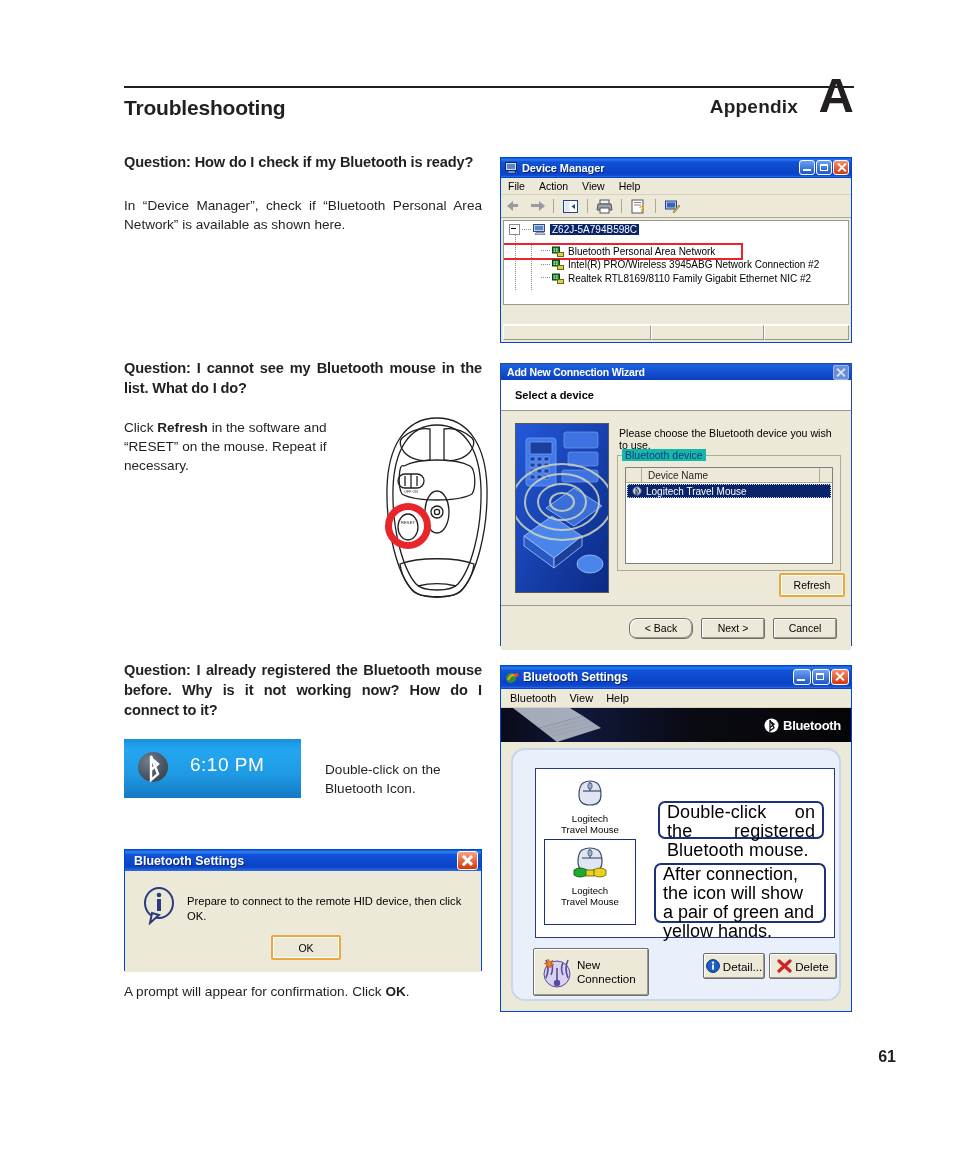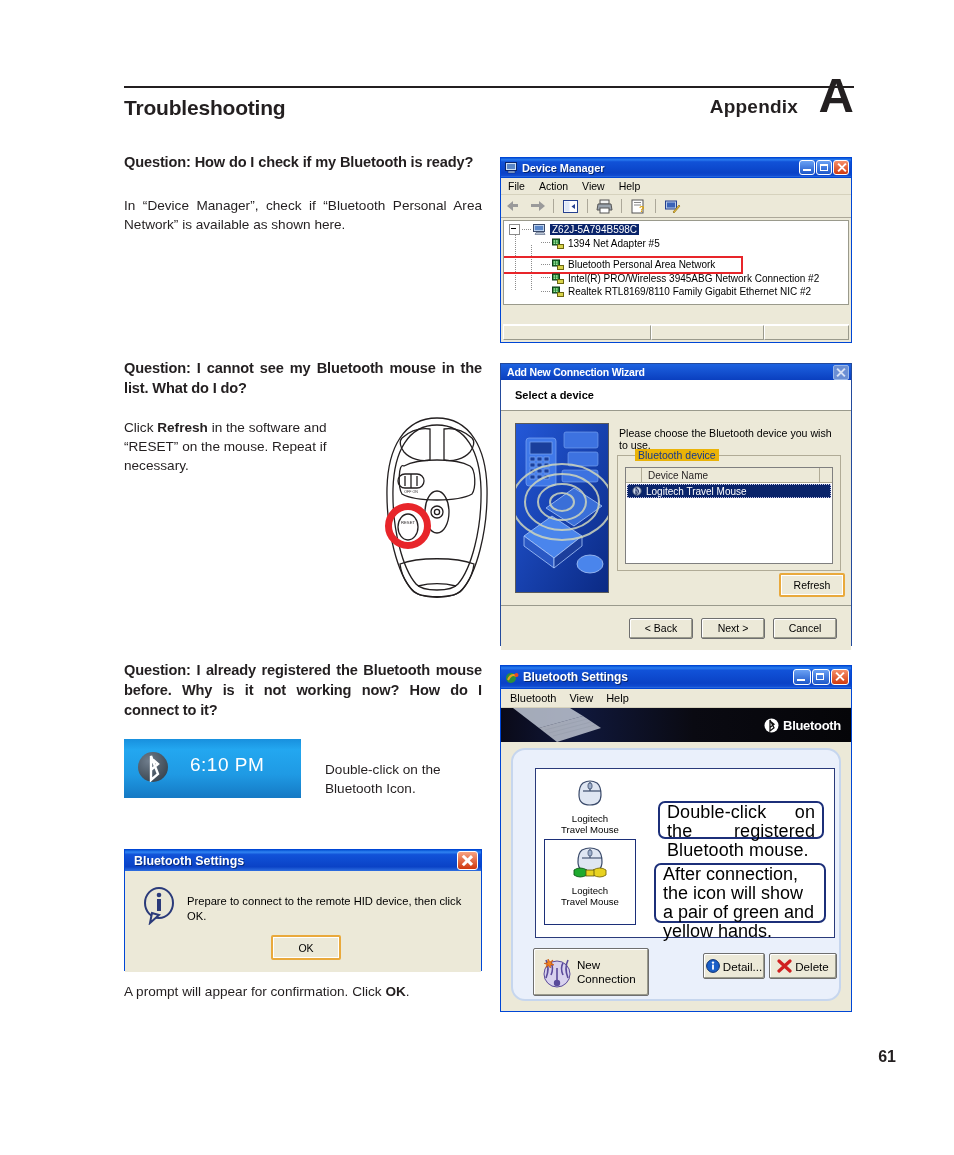--- a/index.html
+++ b/index.html
@@ -77,21 +77,21 @@
            font-size:11px;font-weight:bold;color:#000;}
   .wz-body{background:#ece9d8;position:relative;}
   .wz-img{position:absolute;left:14px;top:12px;width:92px;height:168px;border:1px solid #5a5a5a;overflow:hidden;
           background:linear-gradient(160deg,#1b4fd0,#0c2f8e 60%,#12379e);}
   .wz-foot{border-top:1px solid #9a9a8c;background:#ece9d8;display:flex;align-items:center;justify-content:flex-end;
            gap:8px;padding-right:14px;}
   .xpbtn{min-width:62px;height:19px;background:#ece9d8;border:1px solid #6f6f6f;border-radius:2px;font-size:10.5px;
          display:flex;align-items:center;justify-content:center;color:#000;box-shadow:inset -1px -1px 0 #9a9a8c, inset 1px 1px 0 #fff;}
   .xpbtn.focus{border:2px solid #e9a93c;box-shadow:inset 0 0 0 1px #fff;}
   .grp{position:absolute;border:1px solid #b0ab96;}
-  .grp-t{position:absolute;top:-7px;left:17px;background:#eab308;padding:0 3px;font-size:10.5px;color:#15388c;}
+  .grp-t{position:absolute;top:-7px;left:4px;background:#14b8a6;padding:0 3px;font-size:10.5px;color:#15388c;}
   .lstbox{background:#fff;border:1px solid #7f7f7f;position:absolute;}
   .lst-hdr{height:14px;background:#ece9d8;border-bottom:1px solid #b0ab96;display:flex;font-size:10px;align-items:center;}
   .lst-hdr>div{border-right:1px solid #b0ab96;height:100%;display:flex;align-items:center;padding-left:6px;box-sizing:border-box;}
   .lst-row{height:14px;background:#0a246a;color:#fff;font-size:10px;display:flex;align-items:center;padding-left:4px;
            margin:1px;border:1px dotted #c8c8e8;box-sizing:border-box;}
 
   
   .bt-band{height:34px;background:linear-gradient(to right,#0a0a18 0%,#10183c 22%,#0a0a12 55%,#050508 100%);
            position:relative;overflow:hidden;display:flex;align-items:center;justify-content:flex-end;padding-right:10px;}
   .bt-logo{color:#fff;font-size:13px;font-weight:bold;letter-spacing:-.3px;display:flex;align-items:center;gap:4px;}
@@ -270,32 +270,20 @@
         <div class="dash"></div>
         <svg class="pcico" viewBox="0 0 14 11">
           <rect x="0.5" y="0.5" width="11" height="7" fill="#cfe0f5" stroke="#3a4a6a"></rect>
           <rect x="1.8" y="1.8" width="8.4" height="4.4" fill="#5a86c8"></rect>
           <path d="M3 8.5 h8 l1 2 h-10 z" fill="#b9c4d4" stroke="#3a4a6a" stroke-width=".5"></path>
         </svg>
         <span class="sel">Z62J-5A794B598C</span>
       </div>
 
 
-      <div class="trow" style="padding-left:37px;">
-        <div class="dash"></div>
-        <svg class="nicico" viewBox="0 0 13 11">
-          <rect x="0.5" y="1" width="7" height="6" fill="#1f7a2e" stroke="#0d3a16"></rect>
-          <rect x="1.6" y="2.2" width="1.6" height="1.6" fill="#9de89f"></rect>
-            <rect x="4" y="2.2" width="1.6" height="1.6" fill="#9de89f"></rect>
-          <rect x="1.6" y="4.4" width="1.6" height="1.6" fill="#9de89f"></rect>
-            <rect x="4" y="4.4" width="1.6" height="1.6" fill="#9de89f"></rect>
-          <rect x="5.5" y="6.5" width="6" height="4" fill="#d8d34a" stroke="#6b6510"></rect>
-        </svg>
-        <span>1394 Net Adapter #5</span>
-      </div>
 
       <div class="trow redbox" style="padding-left:37px;width:237px;box-sizing:border-box;">
         <div class="dash"></div>
         <svg class="nicico" viewBox="0 0 13 11">
           <rect x="0.5" y="1" width="7" height="6" fill="#1f7a2e" stroke="#0d3a16"></rect>
           <rect x="1.6" y="2.2" width="1.6" height="1.6" fill="#9de89f"></rect>
             <rect x="4" y="2.2" width="1.6" height="1.6" fill="#9de89f"></rect>
           <rect x="1.6" y="4.4" width="1.6" height="1.6" fill="#9de89f"></rect>
             <rect x="4" y="4.4" width="1.6" height="1.6" fill="#9de89f"></rect>
           <rect x="5.5" y="6.5" width="6" height="4" fill="#d8d34a" stroke="#6b6510"></rect>
@@ -426,21 +414,21 @@
 
       <div class="xpbtn focus" style="position:absolute;left:278px;top:162px;width:58px;height:20px;">
           <span>Refresh</span>
         </div>
       <svg class="cur" style="left:320px;top:176px;" width="22" height="28">
         <path d="M2 1 L2 20 L7 15.5 L10 23 L13.5 21.4 L10.5 14 L16 13.6 Z" fill="#fff" stroke="#333" stroke-width="1.2"></path>
       </svg>
     </div>
 
     <div class="wz-foot" style="height:44px;">
-      <div class="xpbtn" style="width:58px;">
+      <div class="xpbtn" style="width:58px;border-radius:8px;">
           <span>&lt; Back</span>
         </div>
       <div class="xpbtn" style="width:58px;">
           <span>Next &gt;</span>
         </div>
       <div class="xpbtn" style="width:58px;">
           <span>Cancel</span>
         </div>
     </div>
   </div>

